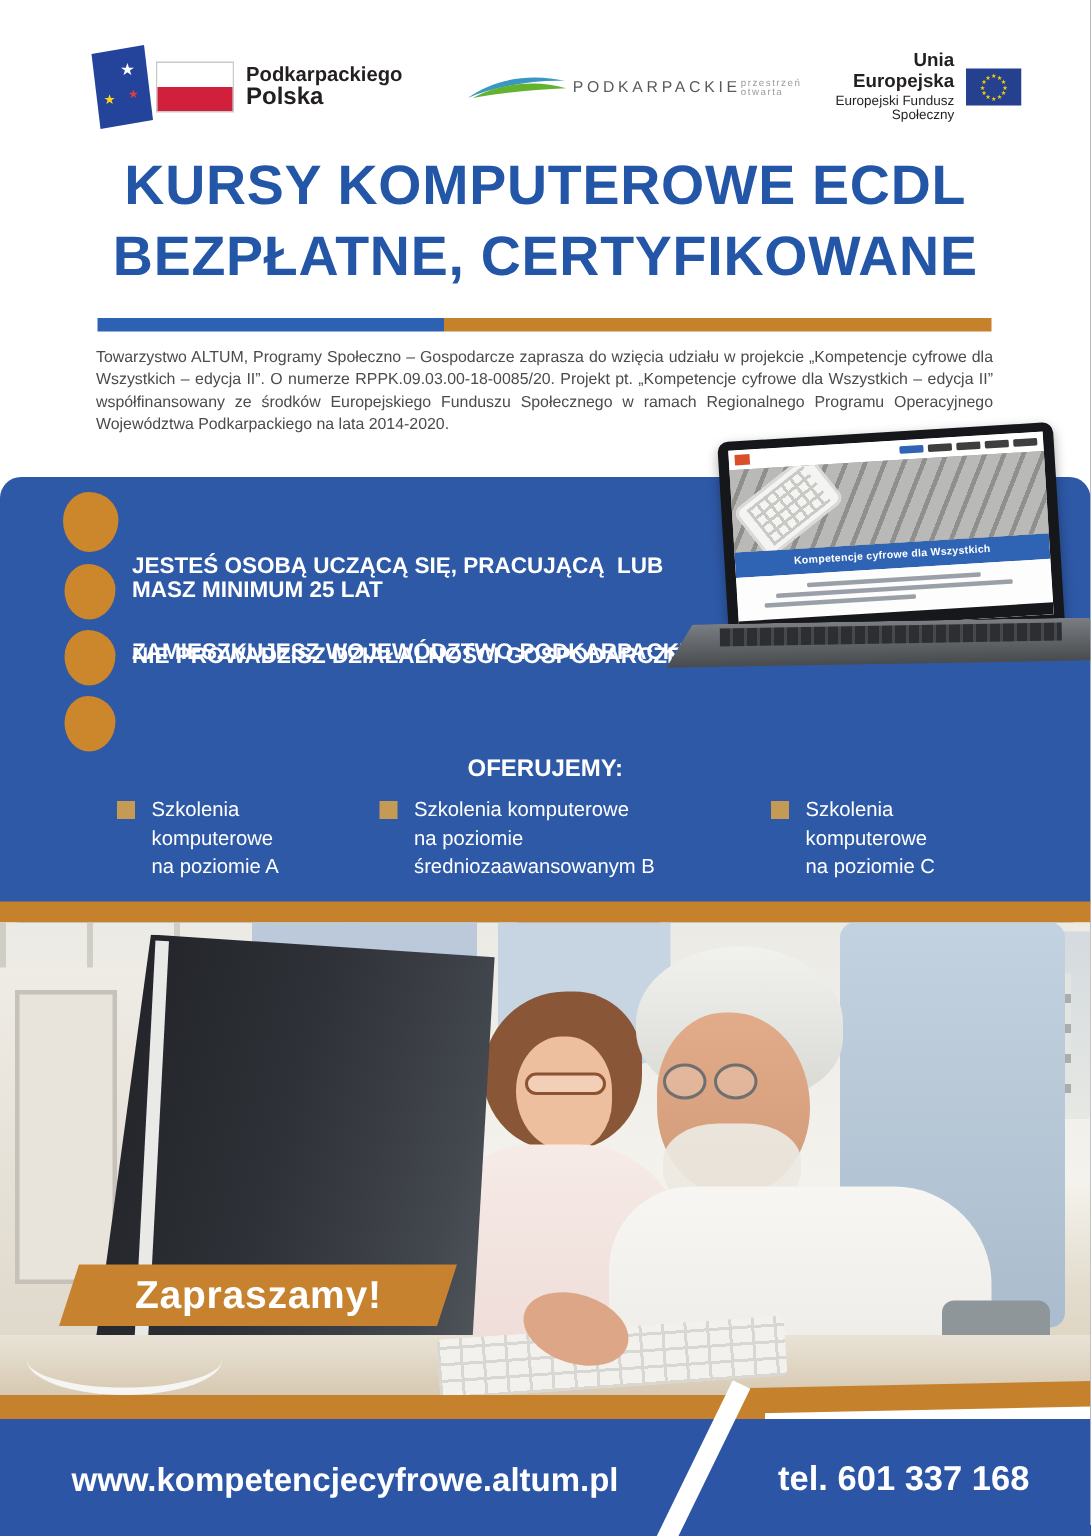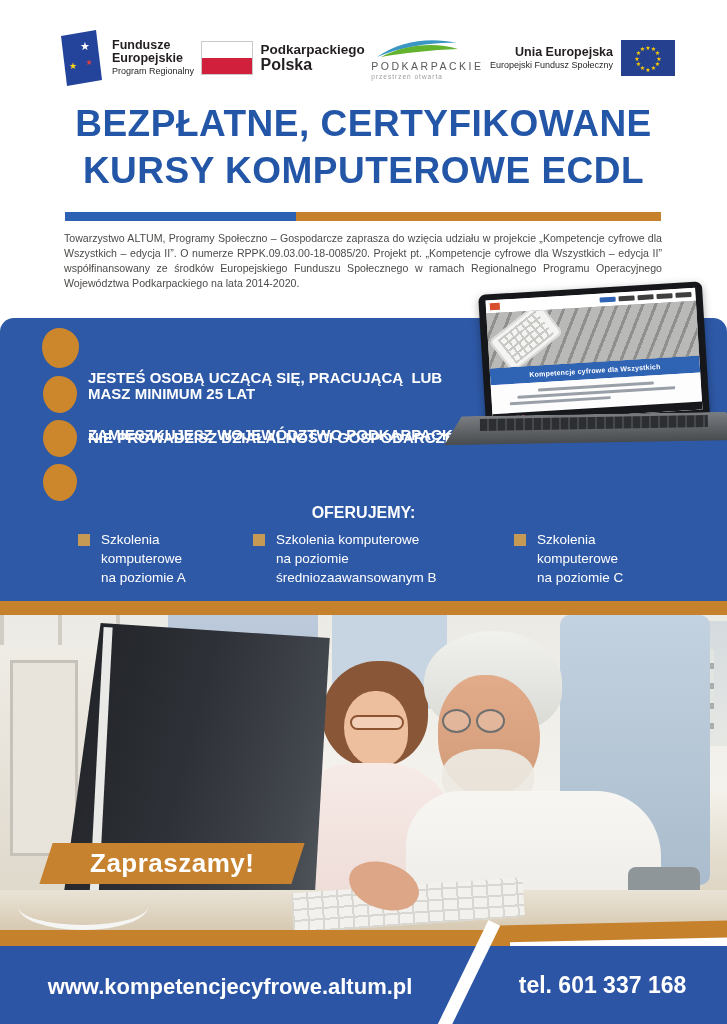--- a/index.html
+++ b/index.html
@@ -11,21 +11,21 @@
   
   .logo-row{position:absolute;top:26px;left:58px;right:52px;height:64px;
     display:flex;justify-content:space-between;align-items:center;}
   .logo{display:flex;align-items:center;gap:8px;}
   .logo-text{line-height:1.05;color:#231f20;}
   .logo-text .b{font-weight:bold;font-size:12.5px;}
   .logo-text .s{font-size:9px;margin-top:2px;}
   .pl-flag{width:52px;height:34px;border:1px solid #c9c9c9;box-sizing:border-box;}
   .pl-flag .w{height:50%;background:#fff;}
   .pl-flag .r{height:50%;background:#d1203c;}
-  .podk{display:flex;flex-direction:column;line-height:1;}
+  .podk{display:flex;flex-direction:row;align-items:center;line-height:1;margin-left:39px;}
   .podk-name{font-size:10.5px;letter-spacing:2.5px;color:#58595b;margin-top:1px;}
   .podk-sub{font-size:6.5px;letter-spacing:1px;color:#9b9b9b;margin-top:2px;}
   .unia{display:flex;align-items:center;gap:8px;}
   .unia .logo-text{text-align:right;}
   
   .title{position:absolute;top:100px;left:0;width:100%;text-align:center;
     color:#2456a8;font-weight:bold;font-size:37px;line-height:47px;letter-spacing:.5px;}
   .divider{position:absolute;top:212px;left:65px;width:596px;height:9px;display:flex;}
   .divider .d-blue{width:231px;height:100%;background:#2d61b3;}
   .divider .d-orange{flex:1;height:100%;background:#c6812d;}
@@ -164,25 +164,20 @@
 <div class="poster">
 
   <div class="logo-row">
     <div class="logo">
       <svg width="46" height="58" viewBox="0 0 46 58">
         <polygon points="3,7 38,1 44,51 9,57" fill="#24449c"></polygon>
         <text x="27" y="18" font-size="11" fill="#ffffff" text-anchor="middle" dominant-baseline="middle">★</text>
         <text x="15" y="38" font-size="9" fill="#ffd617" text-anchor="middle" dominant-baseline="middle">★</text>
         <text x="31" y="34" font-size="8" fill="#e23d3f" text-anchor="middle" dominant-baseline="middle">★</text>
       </svg>
-      <div class="logo-text">
-        <div class="b">Fundusze</div>
-        <div class="b">Europejskie</div>
-        <div class="s">Program Regionalny</div>
-      </div>
     </div>
 
     <div class="logo">
       <div class="pl-flag">
         <div class="w"></div>
           <div class="r"></div>
       </div>
       <div class="logo-text">
         <div class="b" style="font-size:13.5px">Podkarpackiego</div>
         <div class="b" style="font-size:16px">Polska</div>
@@ -215,22 +210,22 @@
         <text x="21.5" y="28.5" font-size="6" fill="#ffcc00" text-anchor="middle" dominant-baseline="middle">★</text>
         <text x="17.5" y="24.5" font-size="6" fill="#ffcc00" text-anchor="middle" dominant-baseline="middle">★</text>
         <text x="16" y="19" font-size="6" fill="#ffcc00" text-anchor="middle" dominant-baseline="middle">★</text>
         <text x="17.5" y="13.5" font-size="6" fill="#ffcc00" text-anchor="middle" dominant-baseline="middle">★</text>
         <text x="21.5" y="9.5" font-size="6" fill="#ffcc00" text-anchor="middle" dominant-baseline="middle">★</text>
       </svg>
     </div>
   </div>
 
   <div class="title">
+    <div>KURSY KOMPUTEROWE ECDL</div>
     <div>BEZPŁATNE, CERTYFIKOWANE</div>
-    <div>KURSY KOMPUTEROWE ECDL</div>
   </div>
   <div class="divider">
     <span class="d-blue"></span>
     <span class="d-orange"></span>
   </div>
 
   <div class="intro">Towarzystwo ALTUM, Programy Społeczno – Gospodarcze zaprasza do wzięcia udziału w projekcie „Kompetencje cyfrowe dla Wszystkich – edycja II”. O numerze RPPK.09.03.00-18-0085/20. Projekt pt. „Kompetencje cyfrowe dla Wszystkich – edycja II” współfinansowany ze środków Europejskiego Funduszu Społecznego w ramach Regionalnego Programu Operacyjnego Województwa Podkarpackiego na lata 2014-2020.</div>
 
   <div class="band">
     <span class="blob" style="left:42px;top:10px;width:37px;height:40px"></span>

